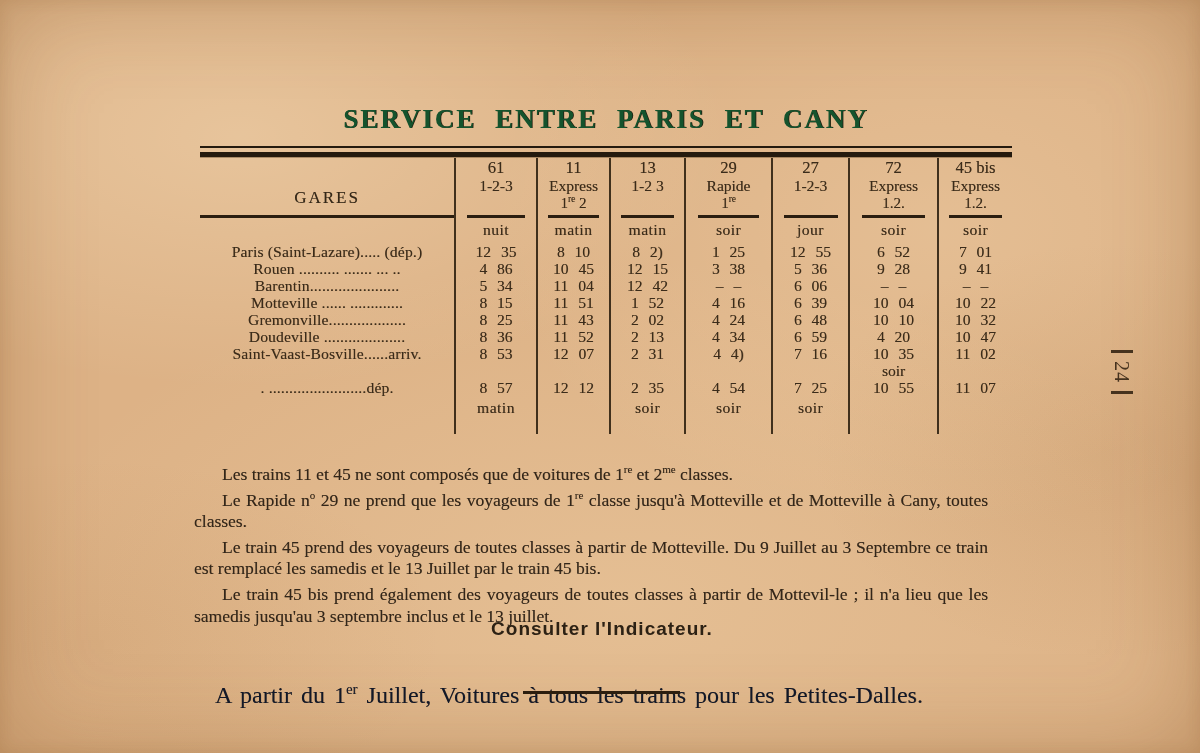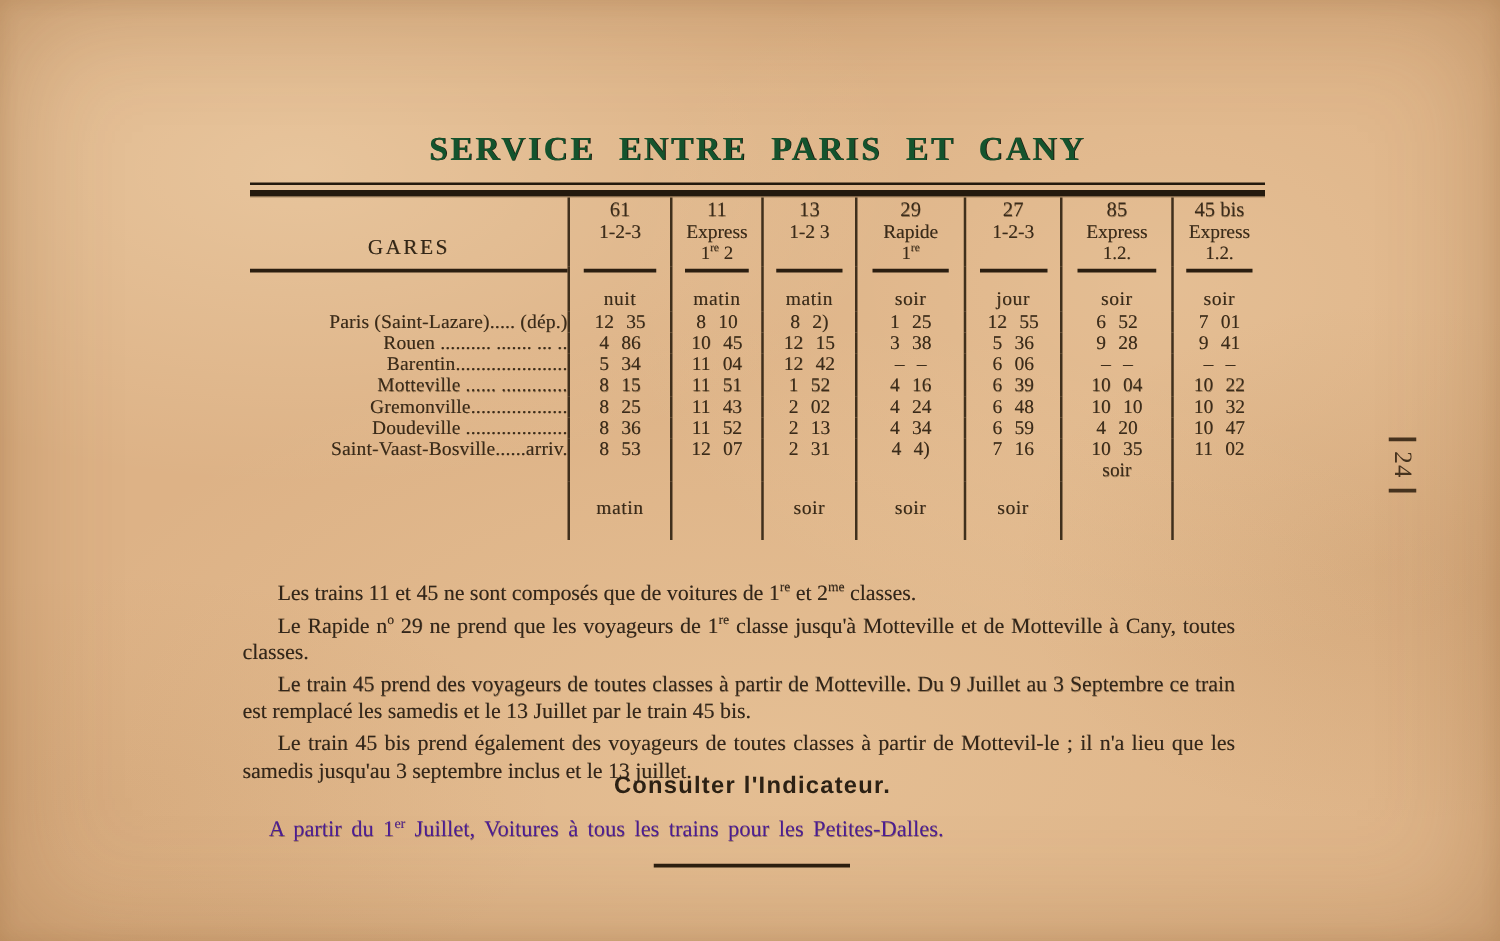--- a/index.html
+++ b/index.html
@@ -41,41 +41,41 @@
   .hdr th{padding-top:7px;height:55px;}
   .col-num{font-size:16.5px;line-height:19px;text-align:center;}
   .col-type{font-size:15.5px;line-height:18px;text-align:center;}
   .col-cls{font-size:15px;line-height:17px;text-align:center;}
   .gares-label{
     font-size:17px;letter-spacing:2px;text-align:center;padding-top:30px;color:#332718;
   }
   .prow td{height:30px;}
   .long-rule{border-top:3px solid #2b1e10;margin-top:2px;}
   .prule{border-top:3px solid #2b1e10;width:72%;margin:2px auto 0;}
-  .plabel{font-size:15.5px;text-align:center;line-height:19px;padding-top:12px;letter-spacing:.5px;}
+  .plabel{font-size:15.5px;text-align:center;line-height:19px;padding-top:2px;letter-spacing:.5px;}
   tr.srow td{height:17px;}
-  .station{font-size:15.5px;line-height:17px;text-align:right;padding-left:4px;
+  .station{font-size:15.5px;line-height:17px;text-align:center;padding-left:4px;
     letter-spacing:.2px;white-space:nowrap;overflow:hidden;}
   .time{font-size:15.5px;line-height:17px;text-align:center;word-spacing:6px;white-space:nowrap;}
   tr.brow td{height:22px;}
   tr.fill td{height:16px;}
   .footnotes{
     position:absolute;left:190px;top:460px;width:802px;
     font-size:17.5px;line-height:21.6px;text-align:justify;color:#32261a;
     text-shadow:.3px .3px .3px rgba(55,35,12,.4);
   }
   .footnotes p{margin:4px;text-indent:28px;}
   sup{font-size:62%;line-height:0;}
   .consult{
     position:absolute;left:2px;top:618px;width:1200px;text-align:center;
     font-family:"Liberation Sans","DejaVu Sans",sans-serif;
     font-weight:bold;font-size:19px;letter-spacing:1px;color:#2c2114;
   }
   .partir{
-    position:absolute;left:215px;top:653px;font-size:18px;color:#4c1d95;
+    position:absolute;left:215px;top:682px;font-size:24px;color:#0f172a;
     word-spacing:3px;text-shadow:.3px .3px .3px rgba(55,35,12,.4);
   }
   .end-rule{position:absolute;left:523px;top:691px;width:157px;height:3px;background:#2b1e10;}
   .pagenum{position:absolute;left:1102px;top:350px;width:40px;text-align:center;color:#46331f;}
   .pn-dash{width:22px;height:3px;background:#46331f;margin:0 auto;}
   .pn-num{
     display:inline-block;transform:rotate(90deg);
     font-size:20px;line-height:20px;margin:9px 0 9px;letter-spacing:1px;
   }
 </style>
@@ -129,21 +129,21 @@
               <div class="col-num">29</div>
               <div class="col-type">Rapide</div>
               <div class="col-cls">1<sup>re</sup></div>
             </th>
             <th class="bcell">
               <div class="col-num">27</div>
               <div class="col-type">1-2-3</div>
               <div class="col-cls"></div>
             </th>
             <th class="bcell">
-              <div class="col-num">85</div>
+              <div class="col-num">72</div>
               <div class="col-type">Express</div>
               <div class="col-cls">1.2.</div>
             </th>
             <th class="bcell">
               <div class="col-num">45 bis</div>
               <div class="col-type">Express</div>
               <div class="col-cls">1.2.</div>
             </th>
           </tr>
           <tr class="prow">
@@ -254,20 +254,30 @@
           <tr class="srow sub">
             <td class="station"></td>
             <td class="time bcell"></td>
             <td class="time bcell"></td>
             <td class="time bcell"></td>
             <td class="time bcell"></td>
             <td class="time bcell"></td>
             <td class="time bcell">soir</td>
             <td class="time bcell"></td>
           </tr>
+          <tr class="srow">
+            <td class="station">. ........................dép.</td>
+            <td class="time bcell">8 57</td>
+            <td class="time bcell">12 12</td>
+            <td class="time bcell">2 35</td>
+            <td class="time bcell">4 54</td>
+            <td class="time bcell">7 25</td>
+            <td class="time bcell">10 55</td>
+            <td class="time bcell">11 07</td>
+          </tr>
           <tr class="brow">
             <td></td>
             <td class="bcell">
               <div class="plabel">matin</div>
             </td>
             <td class="bcell">
               <div class="plabel"></div>
             </td>
             <td class="bcell">
               <div class="plabel">soir</div>

